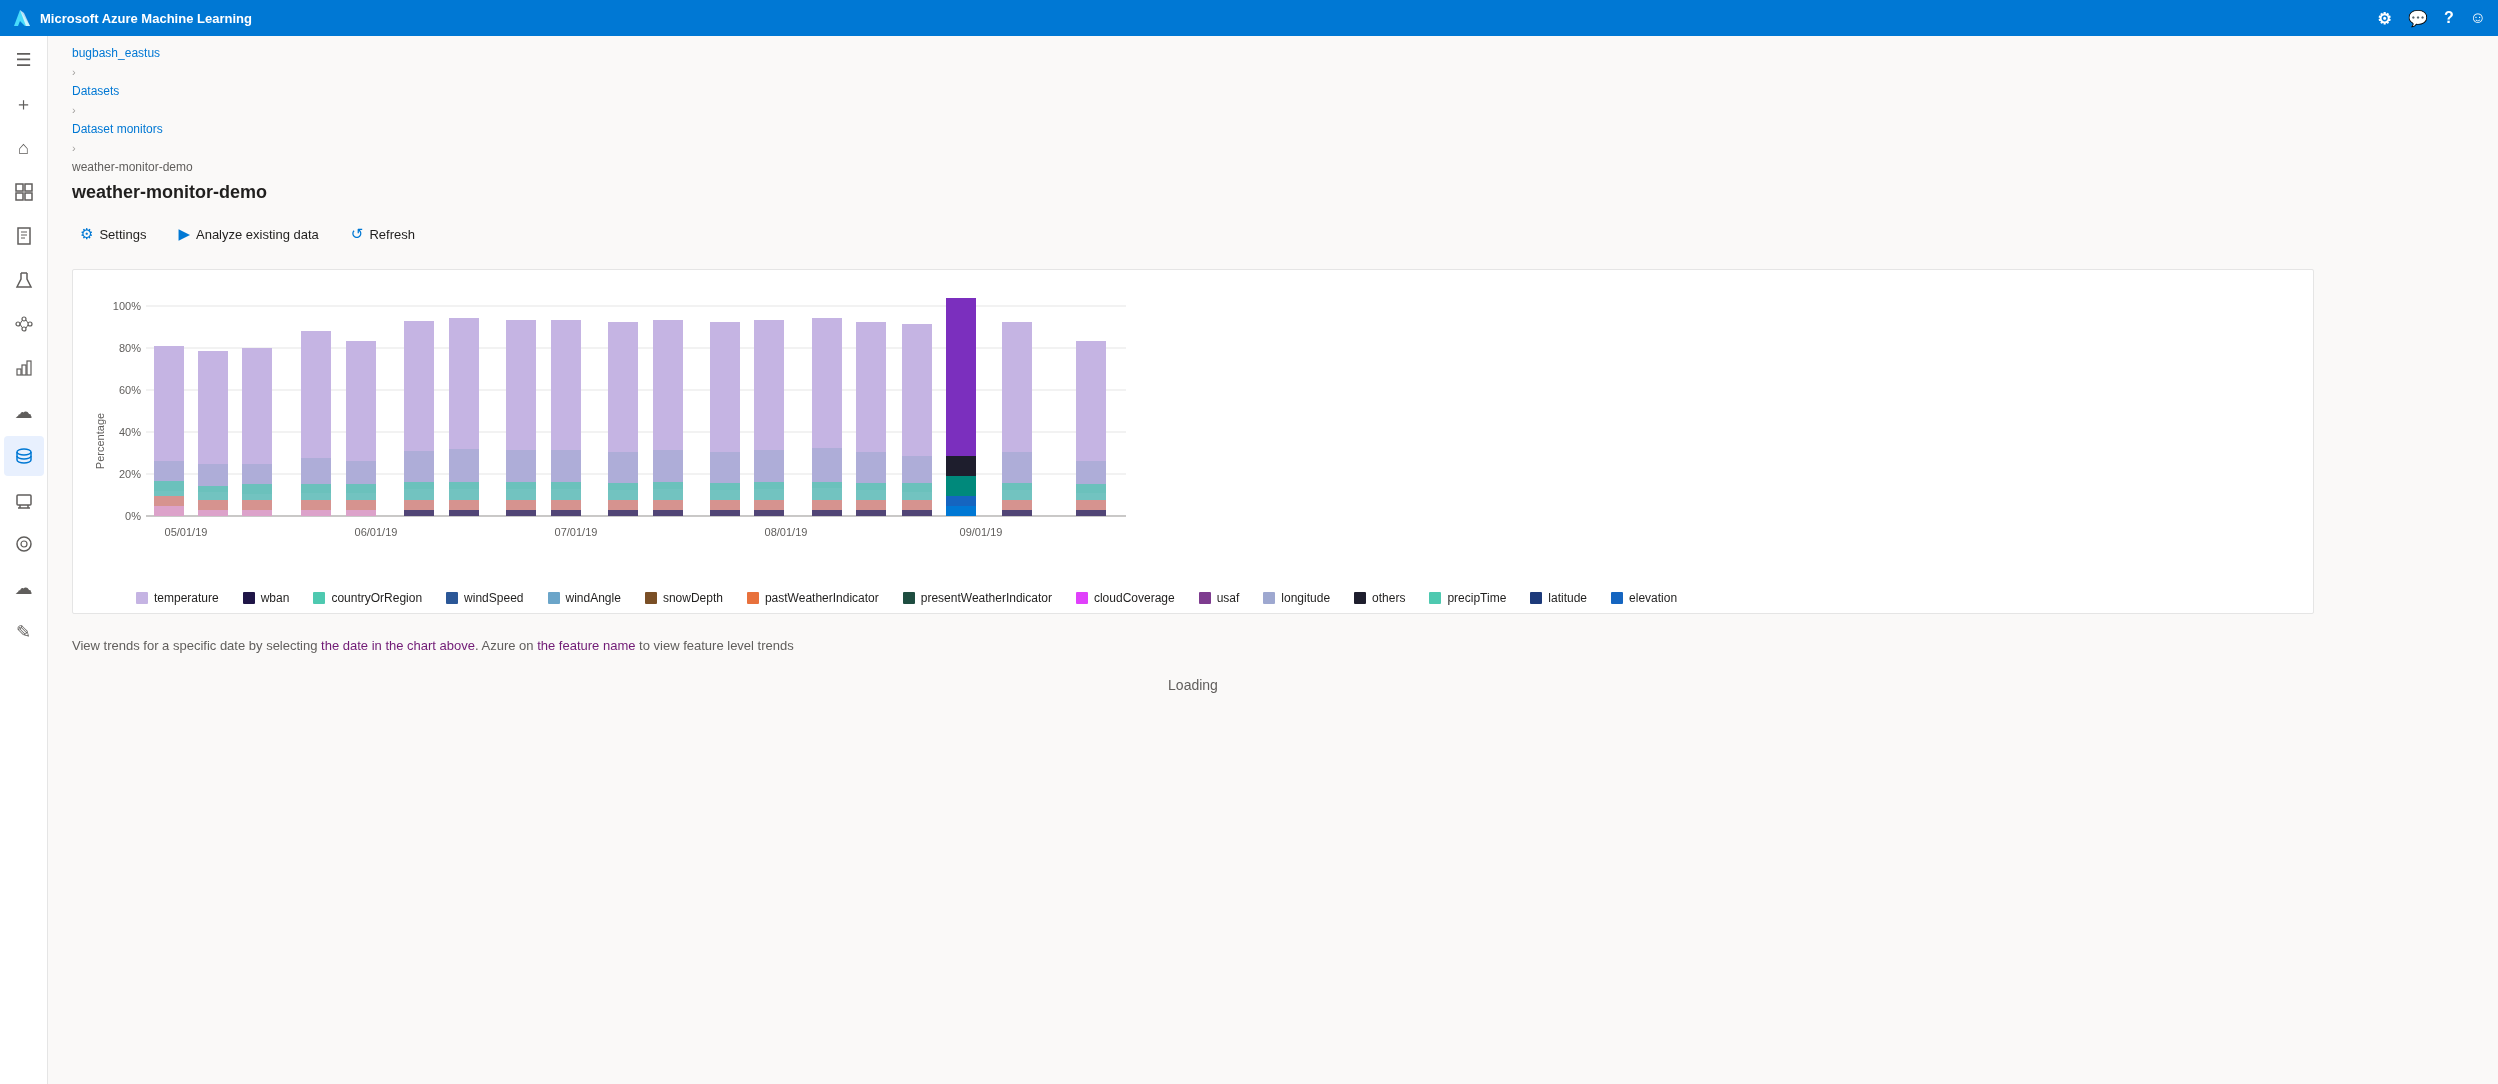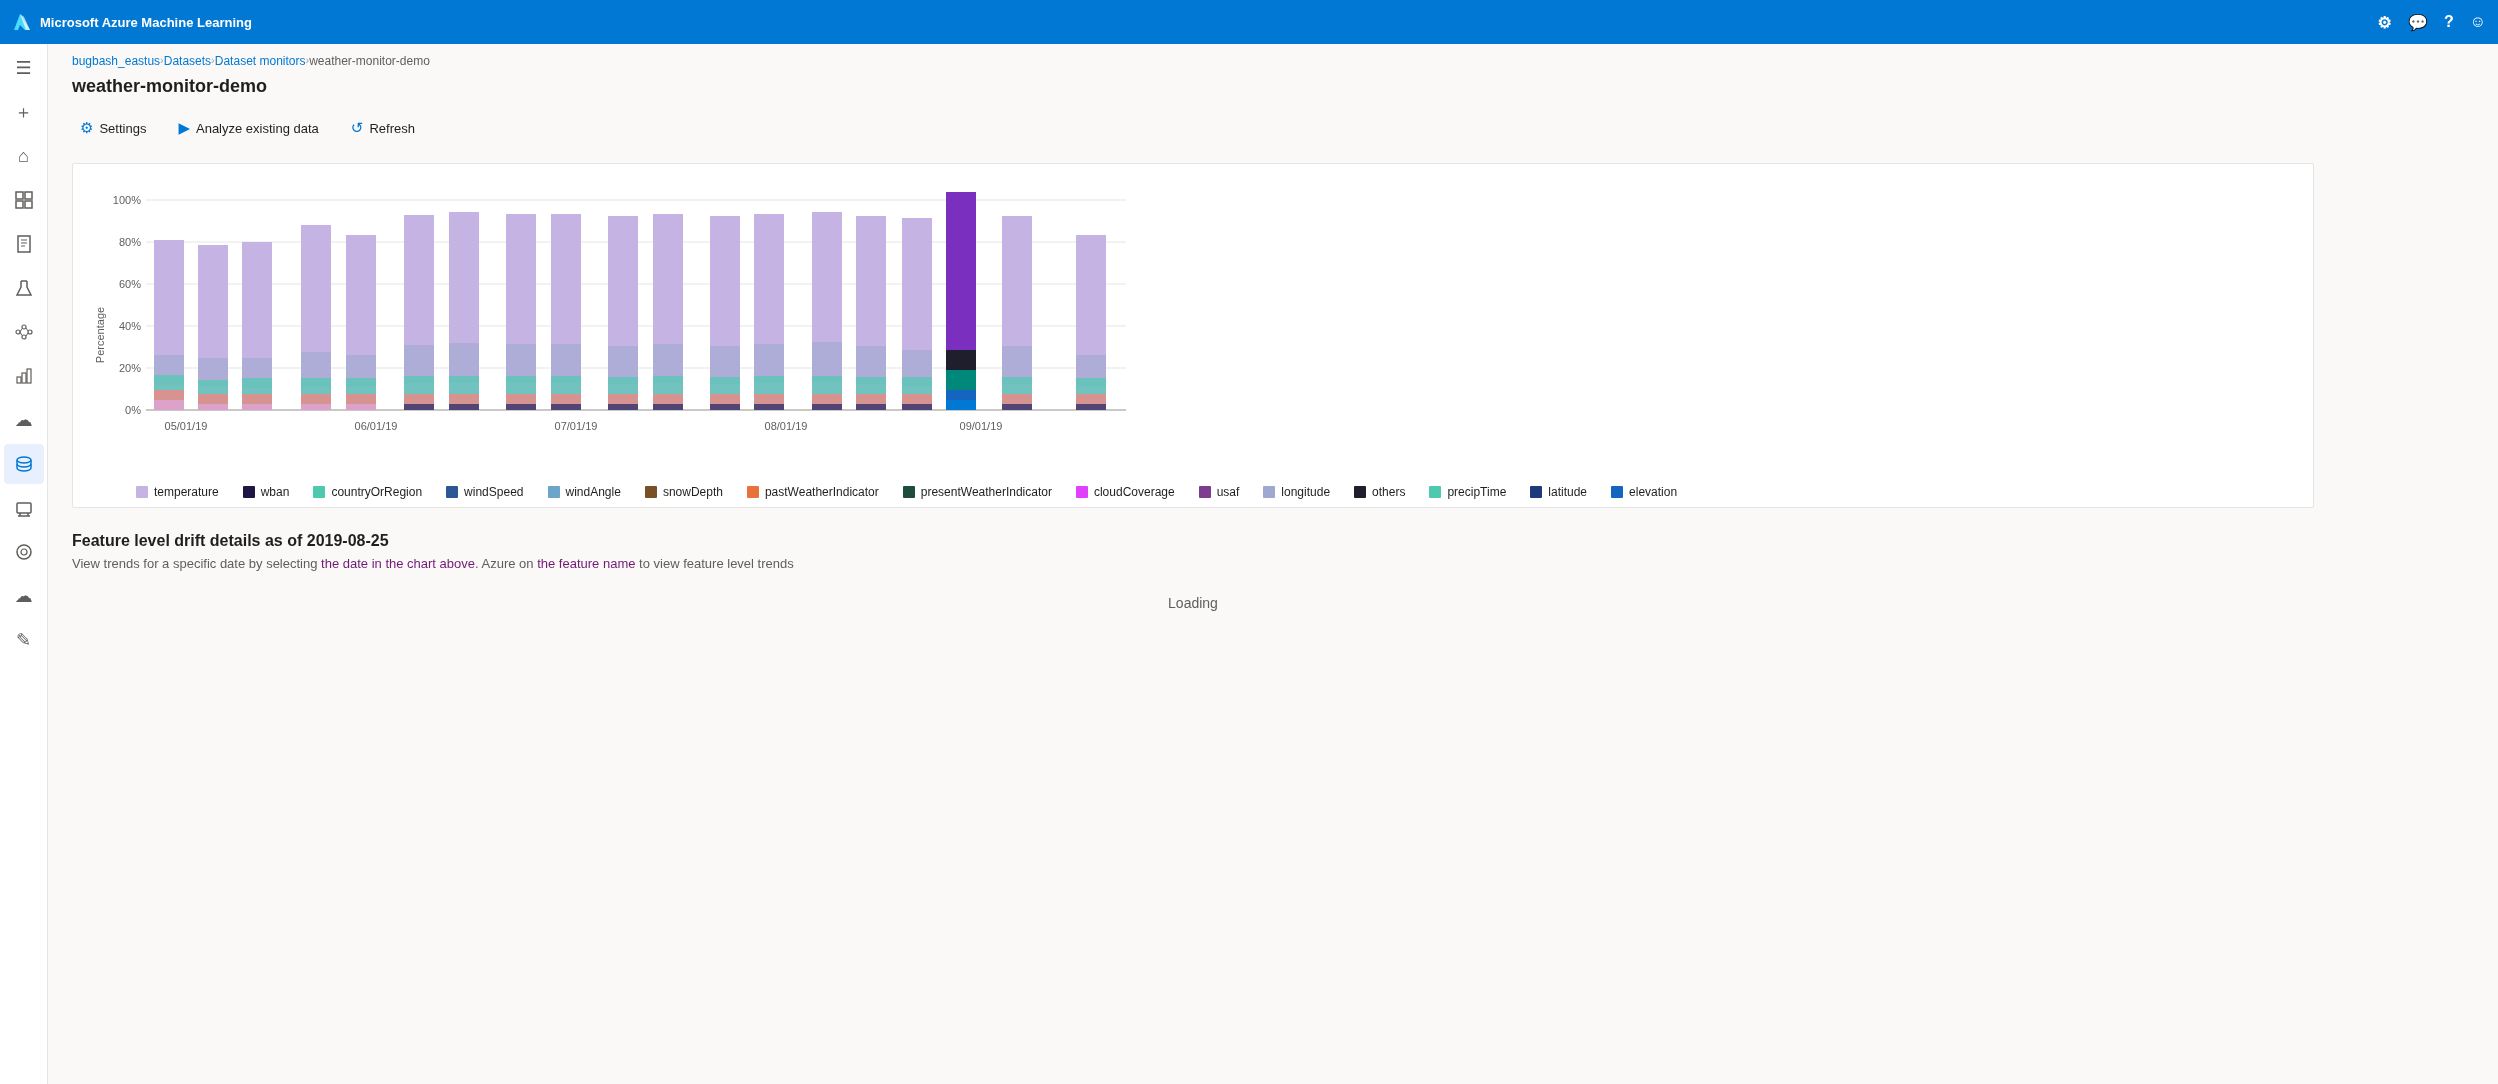--- a/index.html
+++ b/index.html
@@ -2,21 +2,21 @@
 <html><head>
   <meta charset="utf-8">
   <style>
     * { box-sizing: border-box; margin: 0; padding: 0; }
     body { font-family: 'Segoe UI', Arial, sans-serif; font-size: 13px; background: #fff; overflow: hidden; }
 
     
     .top-bar {
       background: #0078d4;
       color: #fff;
-      height: 44px;
+      height: 36px;
       display: flex;
       align-items: center;
       justify-content: space-between;
       padding: 0 12px;
       font-size: 13px;
       font-weight: 600;
     }
     .top-bar-left { display: flex; align-items: center; gap: 8px; }
     .top-bar-right { display: flex; align-items: center; gap: 16px; }
     .top-bar-icon { color: #fff; font-size: 16px; cursor: pointer; }
@@ -53,24 +53,25 @@
       flex: 1;
       overflow-y: auto;
       padding: 0 24px 24px 24px;
       background: #faf9f8;
     }
 
     
     .breadcrumb {
       display: flex;
       align-items: flex-start;
-      gap: 0;
+      gap: 6px;
       padding: 10px 0 8px 0;
       font-size: 12px;
       color: #605e5c;
+      flex-direction: column;
     }
     .breadcrumb a { color: #0078d4; text-decoration: none; cursor: pointer; }
     .breadcrumb-sep { color: #a19f9d; font-size: 11px; }
 
     
     .page-title {
       font-size: 18px;
       font-weight: 600;
       color: #201f1e;
       margin-bottom: 16px;
@@ -523,21 +524,20 @@
           <span>latitude</span>
         </div>
         <div class="legend-item">
           <div class="legend-swatch" style="background:#1565c0;"></div>
           <span>elevation</span>
         </div>
       </div>
     </div>
 
     <div class="feature-section">
-      <h2 class="feature-title">Feature level drift details as of 2019-08-25</h2>
       <p class="feature-subtitle">
         <span>View trends for a specific date by selecting </span><a>the date in the chart above</a><span>. Azure on </span><a>the feature name</a><span> to view feature level trends</span>
       </p>
       <div class="loading-text">Loading</div>
     </div>
 
   </div>
 
   <div class="right-panel"></div>
 

